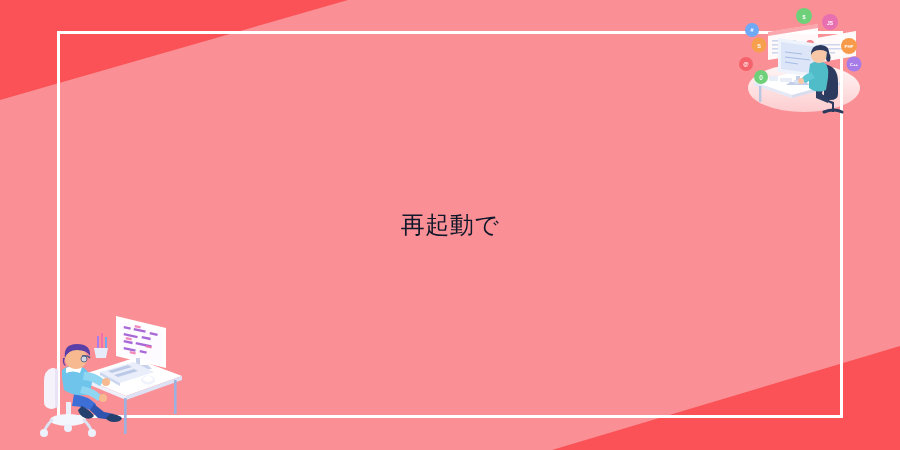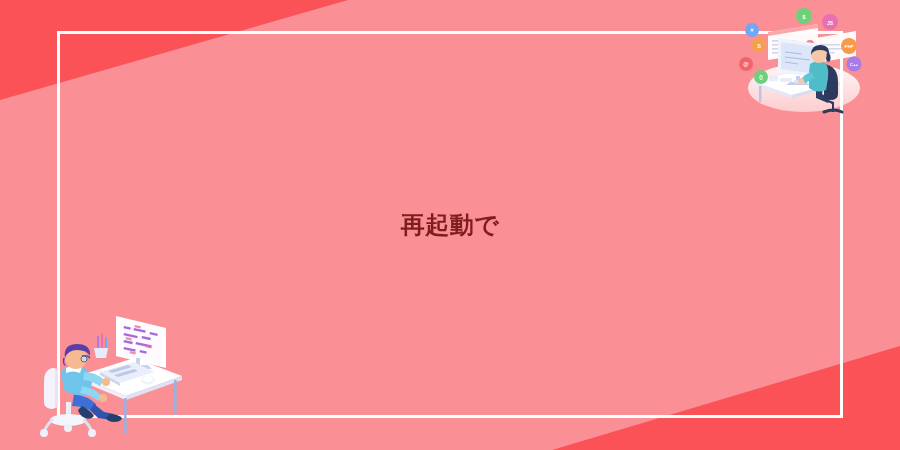--- a/index.html
+++ b/index.html
@@ -51,22 +51,22 @@
     width: 900px;
     height: 450px;
     display: flex;
     flex-direction: column;
     align-items: center;
     justify-content: center;
     text-align: center;
   }
 
   .title-line {
-    color: #7f1d1d;
-    font-weight: bold;
+    color: #0f172a;
+    font-weight: normal;
     font-size: 24px;
     line-height: 40px;
     letter-spacing: 0.5px;
     white-space: nowrap;
   }
 
   
   .illo {
     position: absolute;
   }

